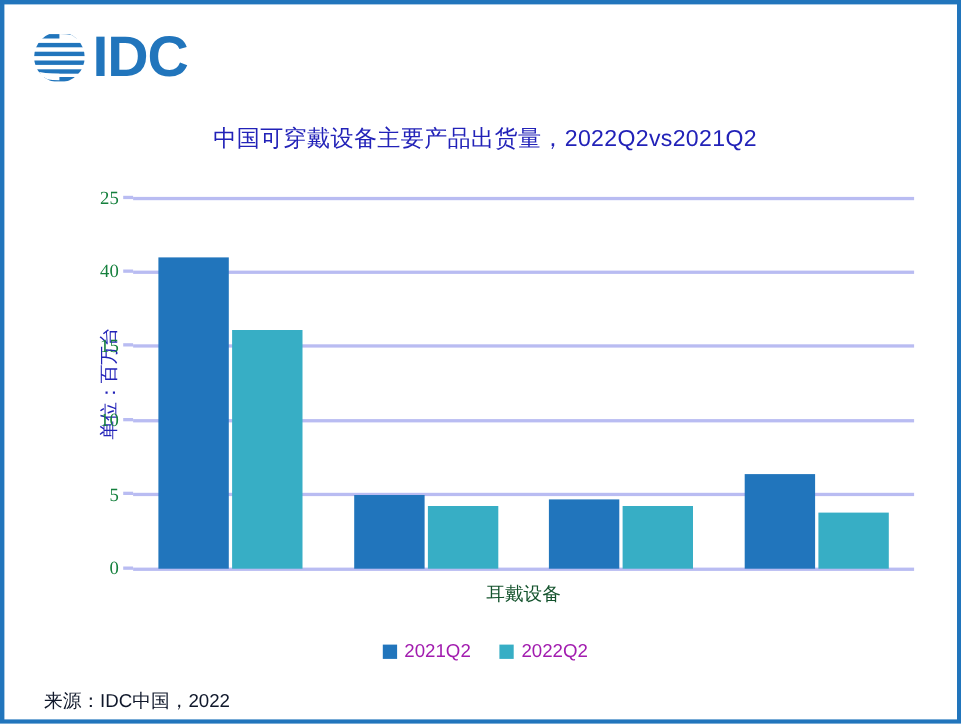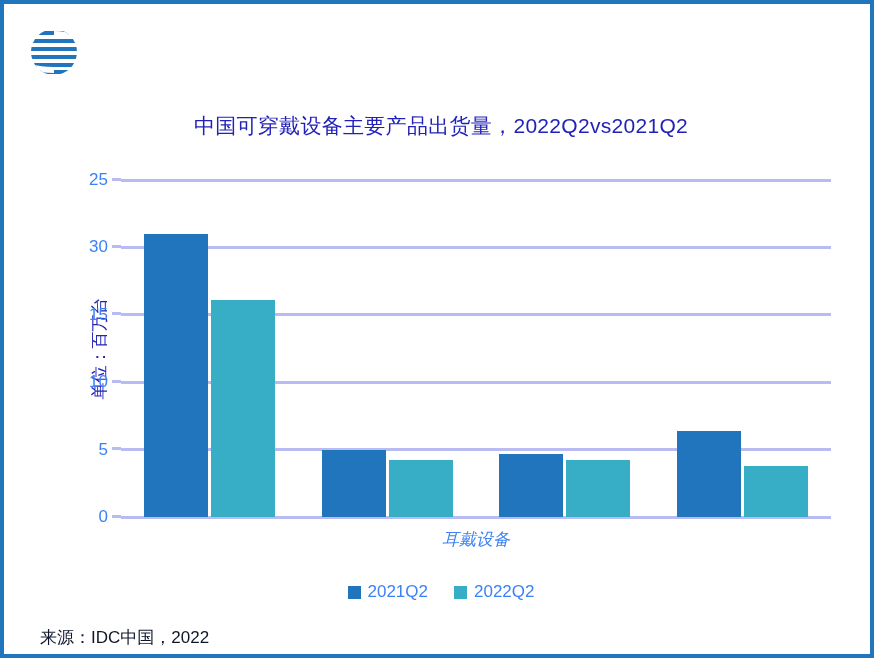--- a/index.html
+++ b/index.html
@@ -66,23 +66,23 @@
     width: 100%;
     height: 3px;
     background: #b9bcf2;
   }
   .tick-label {
     position: absolute;
     right: 100%;
     margin-right: 13px;
     transform: translateY(-50%);
     font-size: 17px;
-    color: #3b82f6;
+    color: #15803d;
     white-space: nowrap;
-    font-family: Liberation Sans, sans-serif;
+    font-family: Liberation Serif, serif;
   }
   .tick-mark {
     position: absolute;
     right: 100%;
     width: 9px;
     height: 3px;
     background: #b9bcf2;
     transform: translateY(-1px);
   }
 
@@ -134,23 +134,22 @@
     position: absolute;
     left: 117px;
     top: 524px;
     width: 710px;
     display: flex;
   }
   .cat-labels > div {
     flex: 1 1 0;
     text-align: center;
     font-size: 17px;
-    color: #3b82f6;
-    font-family: "Liberation Sans", sans-serif;
-    font-style: italic;
+    color: #14532d;
+    font-family: "Liberation Sans", sans-serif;
   }
 
   
   .legend {
     position: absolute;
     left: 0;
     top: 578px;
     width: 874px;
     display: flex;
     justify-content: center;
@@ -162,21 +161,21 @@
     align-items: center;
     gap: 7px;
   }
   .legend-swatch {
     width: 13px;
     height: 13px;
     display: block;
   }
   .legend-text {
     font-size: 17px;
-    color: #3b82f6;
+    color: #a21caf;
     font-family: "Liberation Sans", sans-serif;
     text-align: right;
   }
 
   
   .source {
     position: absolute;
     left: 36px;
     top: 622px;
     font-size: 17px;
@@ -206,20 +205,21 @@
           <rect x="0" y="44" width="52" height="4"></rect>
         </g>
         <g clip-path="url(#globeClip)" fill="#ffffff">
           <path d="M -4 4 Q 18 0 56 6 L 56 -6 L -4 -6 Z"></path>
           <path d="M -4 46 Q 34 52 56 48 L 56 58 L -4 58 Z"></path>
           <path d="M 26 10 q 16 0 26 4 l 0 -4 q -12 -5 -26 -5 z"></path>
           <path d="M 26 41 q -16 0 -26 -4 l 0 5 q 12 5 26 5 z"></path>
         </g>
       </svg>
     </span>
+    <span class="logo-text">IDC</span>
   </div>
 
   <div class="chart-title">中国可穿戴设备主要产品出货量，2022Q2vs2021Q2</div>
 
   <div class="axis-label">
     <span>单位：百万台</span>
   </div>
 
   <div class="plot-area">
     <div id="grid-layer">
@@ -230,21 +230,21 @@
         <div class="tick-mark" style="top: 268.1px;"></div>
         <div class="tick-label" style="top: 269.6px;">5</div>
         <div class="gridline" style="top: 200.7px;"></div>
         <div class="tick-mark" style="top: 200.7px;"></div>
         <div class="tick-label" style="top: 202.2px;">10</div>
         <div class="gridline" style="top: 133.3px;"></div>
         <div class="tick-mark" style="top: 133.3px;"></div>
         <div class="tick-label" style="top: 134.8px;">15</div>
         <div class="gridline" style="top: 65.9px;"></div>
         <div class="tick-mark" style="top: 65.9px;"></div>
-        <div class="tick-label" style="top: 67.4px;">30</div>
+        <div class="tick-label" style="top: 67.4px;">40</div>
         <div class="gridline" style="top: -1.5px;"></div>
         <div class="tick-mark" style="top: -1.5px;"></div>
         <div class="tick-label" style="top: 0px;">25</div>
       </div>
     <div class="groups" id="bars-layer">
         <div class="group">
           <div class="bar s0" title="2021Q2 耳戴设备: 21" style="height: 283.08px; background: rgb(33, 117, 188);"></div>
           <div class="bar s1" title="2022Q2 耳戴设备: 16.1" style="height: 217.028px; background: rgb(55, 174, 197);"></div>
         </div>
         <div class="group">

